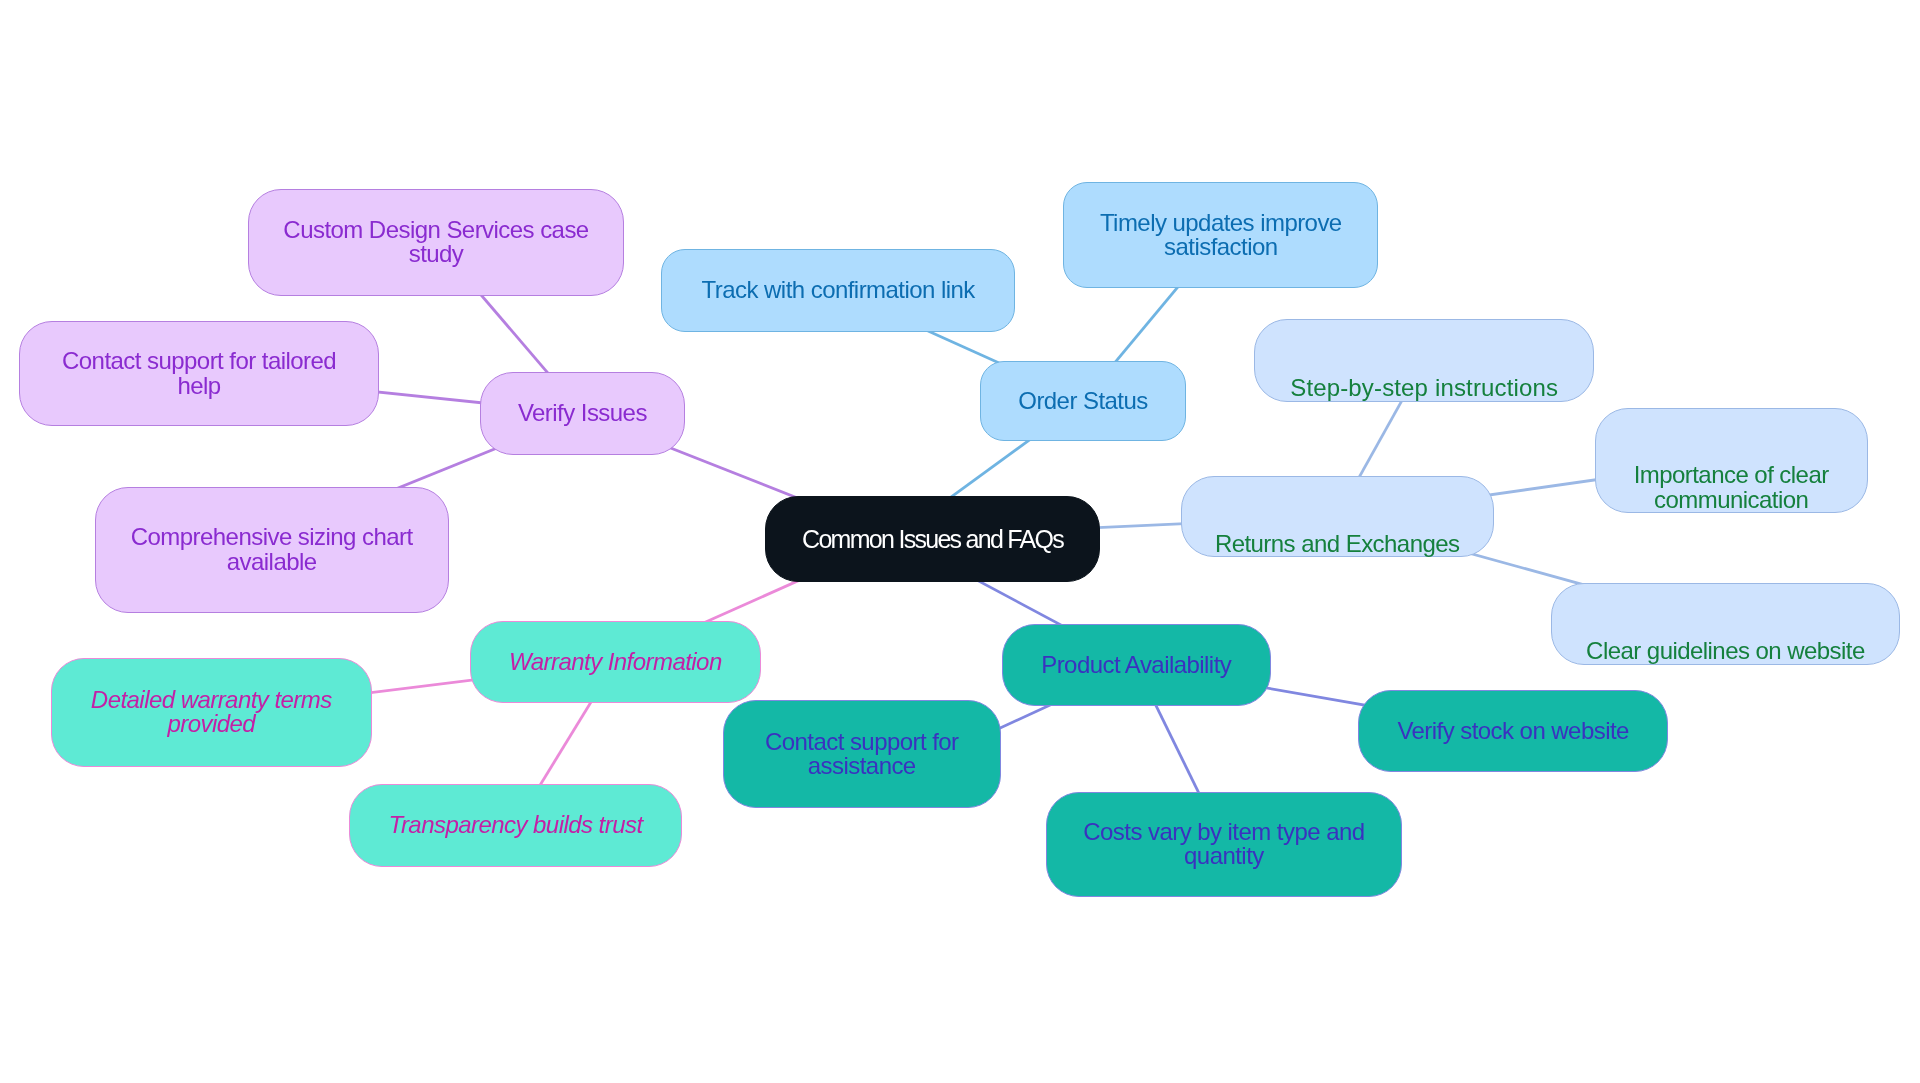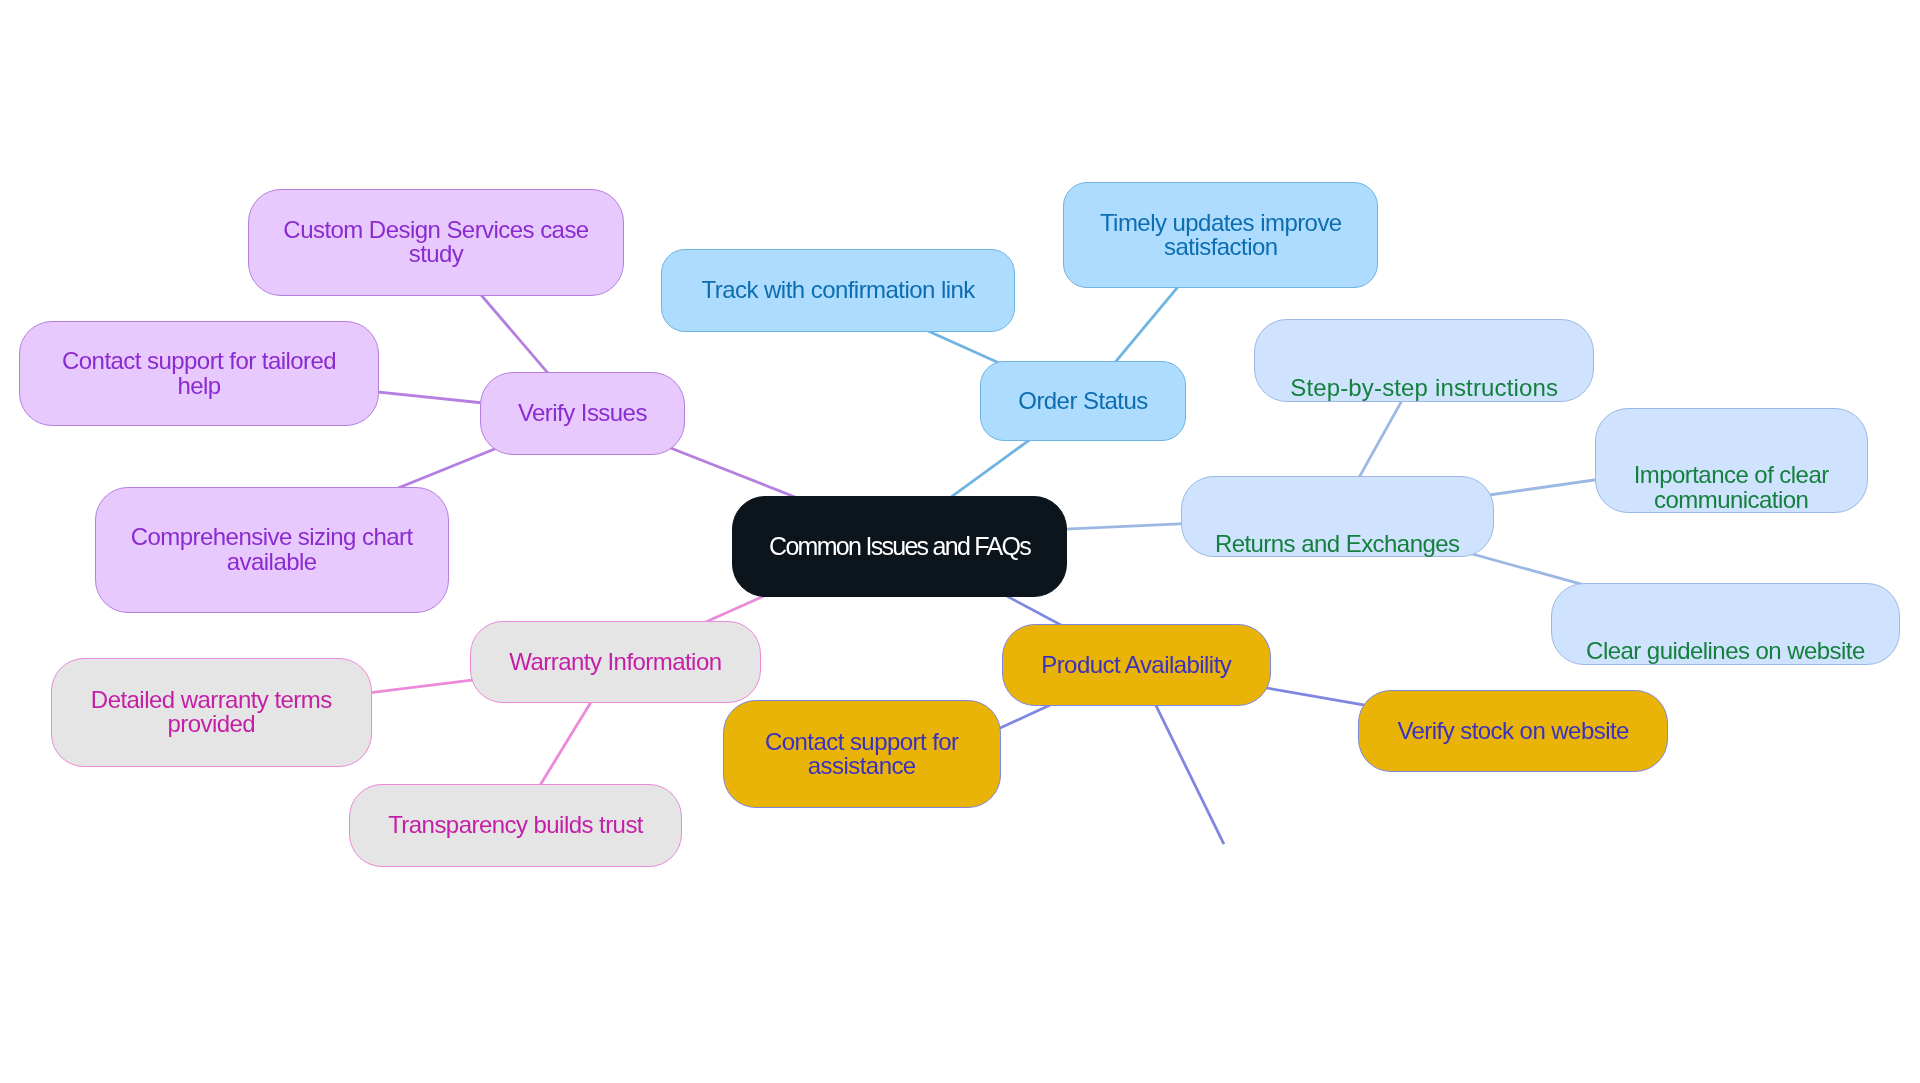--- a/index.html
+++ b/index.html
@@ -15,23 +15,23 @@
 .node-label{display:block;transform:translateZ(0);}
 .line{display:block;line-height:24.5px;}
 .node-root{font-size:25px;letter-spacing:-1.72px;}
 
 [data-name="node-step-by-step"]{letter-spacing:0.15px;}
 .node-root{background:#0c141c;border-color:#0c141c;color:#ffffff;}
 .node-blue1{background:#aedcfe;border-color:#6fb4e2;color:#0c6db1;border-radius:24px;}
 .edge-blue1{stroke:#6fb4e2;}
 .node-blue2{background:#cfe3fe;border-color:#9bb8e5;color:#15803d;align-items:flex-end;}
 .edge-blue2{stroke:#9bb8e5;}
-.node-indigo{background:#eab308;border-color:#8087e0;color:#3a32bf;}
+.node-indigo{background:#14b8a6;border-color:#8087e0;color:#3a32bf;}
 .edge-indigo{stroke:#8087e0;}
-.node-pink{background:#e5e5e5;border-color:#eb8ad9;color:#c41fa6;}
+.node-pink{background:#5eead4;border-color:#eb8ad9;color:#c41fa6;font-style:italic;}
 .edge-pink{stroke:#eb8ad9;}
 .node-purple{background:#e8c9fd;border-color:#b57fe0;color:#8a2bd0;}
 .edge-purple{stroke:#b57fe0;}
 </style>
 </head>
 <body>
 
 <div id="canvas" data-name="mindmap-canvas">
   <svg id="edge-layer" data-name="edge-layer" viewBox="0 0 1920 1083" width="1920" height="1083">
     <line class="edge edge-purple" data-name="edge-root-to-sizing-issues" x1="896.3" y1="537.0" x2="582.4" y2="413.3"></line>
@@ -46,21 +46,21 @@
     <line class="edge edge-blue2" data-name="edge-returns-exchanges-to-clear-guidelines" x1="1337.2" y1="516.6" x2="1725.5" y2="624.1"></line>
     <line class="edge edge-indigo" data-name="edge-product-availability-to-verify-stock" x1="1136.2" y1="665.2" x2="1513.2" y2="731.0"></line>
     <line class="edge edge-indigo" data-name="edge-product-availability-to-costs-vary" x1="1136.2" y1="665.2" x2="1223.9" y2="844.2"></line>
     <line class="edge edge-indigo" data-name="edge-product-availability-to-contact-assistance" x1="1136.2" y1="665.2" x2="861.8" y2="791.9"></line>
     <line class="edge edge-pink" data-name="edge-warranty-information-to-detailed-terms" x1="615.4" y1="662.3" x2="211.2" y2="712.4"></line>
     <line class="edge edge-pink" data-name="edge-warranty-information-to-transparency-trust" x1="615.4" y1="662.3" x2="515.5" y2="825.2"></line>
     <line class="edge edge-purple" data-name="edge-sizing-issues-to-custom-design" x1="582.4" y1="413.3" x2="436.0" y2="242.3"></line>
     <line class="edge edge-purple" data-name="edge-sizing-issues-to-contact-tailored" x1="582.4" y1="413.3" x2="199.1" y2="373.5"></line>
     <line class="edge edge-purple" data-name="edge-sizing-issues-to-comprehensive-chart" x1="582.4" y1="413.3" x2="271.7" y2="539.2"></line>
   </svg>
-  <div class="node node-root" data-name="node-root" style="left:732px;top:496.0px;width:335.1px;height:101px">
+  <div class="node node-root" data-name="node-root" style="left:765px;top:496.0px;width:335.1px;height:86px">
   <span class="node-label" data-name="node-label-root">
         <span class="line" data-name="node-line">Common Issues and FAQs</span>
       </span>
 </div>
   <div class="node node-blue1" data-name="node-order-status" style="left:980.0px;top:360.5px;width:206.0px;height:80.8px">
   <span class="node-label" data-name="node-label-order-status">
         <span class="line" data-name="node-line">Order Status</span>
       </span>
 </div>
   <div class="node node-blue1" data-name="node-track-confirmation" style="left:661.4px;top:249.0px;width:353.6px;height:83.0px">
@@ -98,20 +98,26 @@
   <div class="node node-indigo" data-name="node-product-availability" style="left:1001.7px;top:624.2px;width:269.1px;height:82.1px">
   <span class="node-label" data-name="node-label-product-availability">
         <span class="line" data-name="node-line">Product Availability</span>
       </span>
 </div>
   <div class="node node-indigo" data-name="node-verify-stock" style="left:1358.2px;top:690.0px;width:309.9px;height:82.0px">
   <span class="node-label" data-name="node-label-verify-stock">
         <span class="line" data-name="node-line">Verify stock on website</span>
       </span>
 </div>
+  <div class="node node-indigo" data-name="node-costs-vary" style="left:1045.6px;top:791.6px;width:356.6px;height:105.3px">
+  <span class="node-label" data-name="node-label-costs-vary">
+        <span class="line" data-name="node-line">Costs vary by item type and</span>
+        <span class="line" data-name="node-line">quantity</span>
+      </span>
+</div>
   <div class="node node-indigo" data-name="node-contact-assistance" style="left:722.7px;top:700px;width:278.1px;height:108px">
   <span class="node-label" data-name="node-label-contact-assistance">
         <span class="line" data-name="node-line">Contact support for</span>
         <span class="line" data-name="node-line">assistance</span>
       </span>
 </div>
   <div class="node node-pink" data-name="node-warranty-information" style="left:470.0px;top:621.3px;width:290.8px;height:82.0px">
   <span class="node-label" data-name="node-label-warranty-information">
         <span class="line" data-name="node-line">Warranty Information</span>
       </span>

